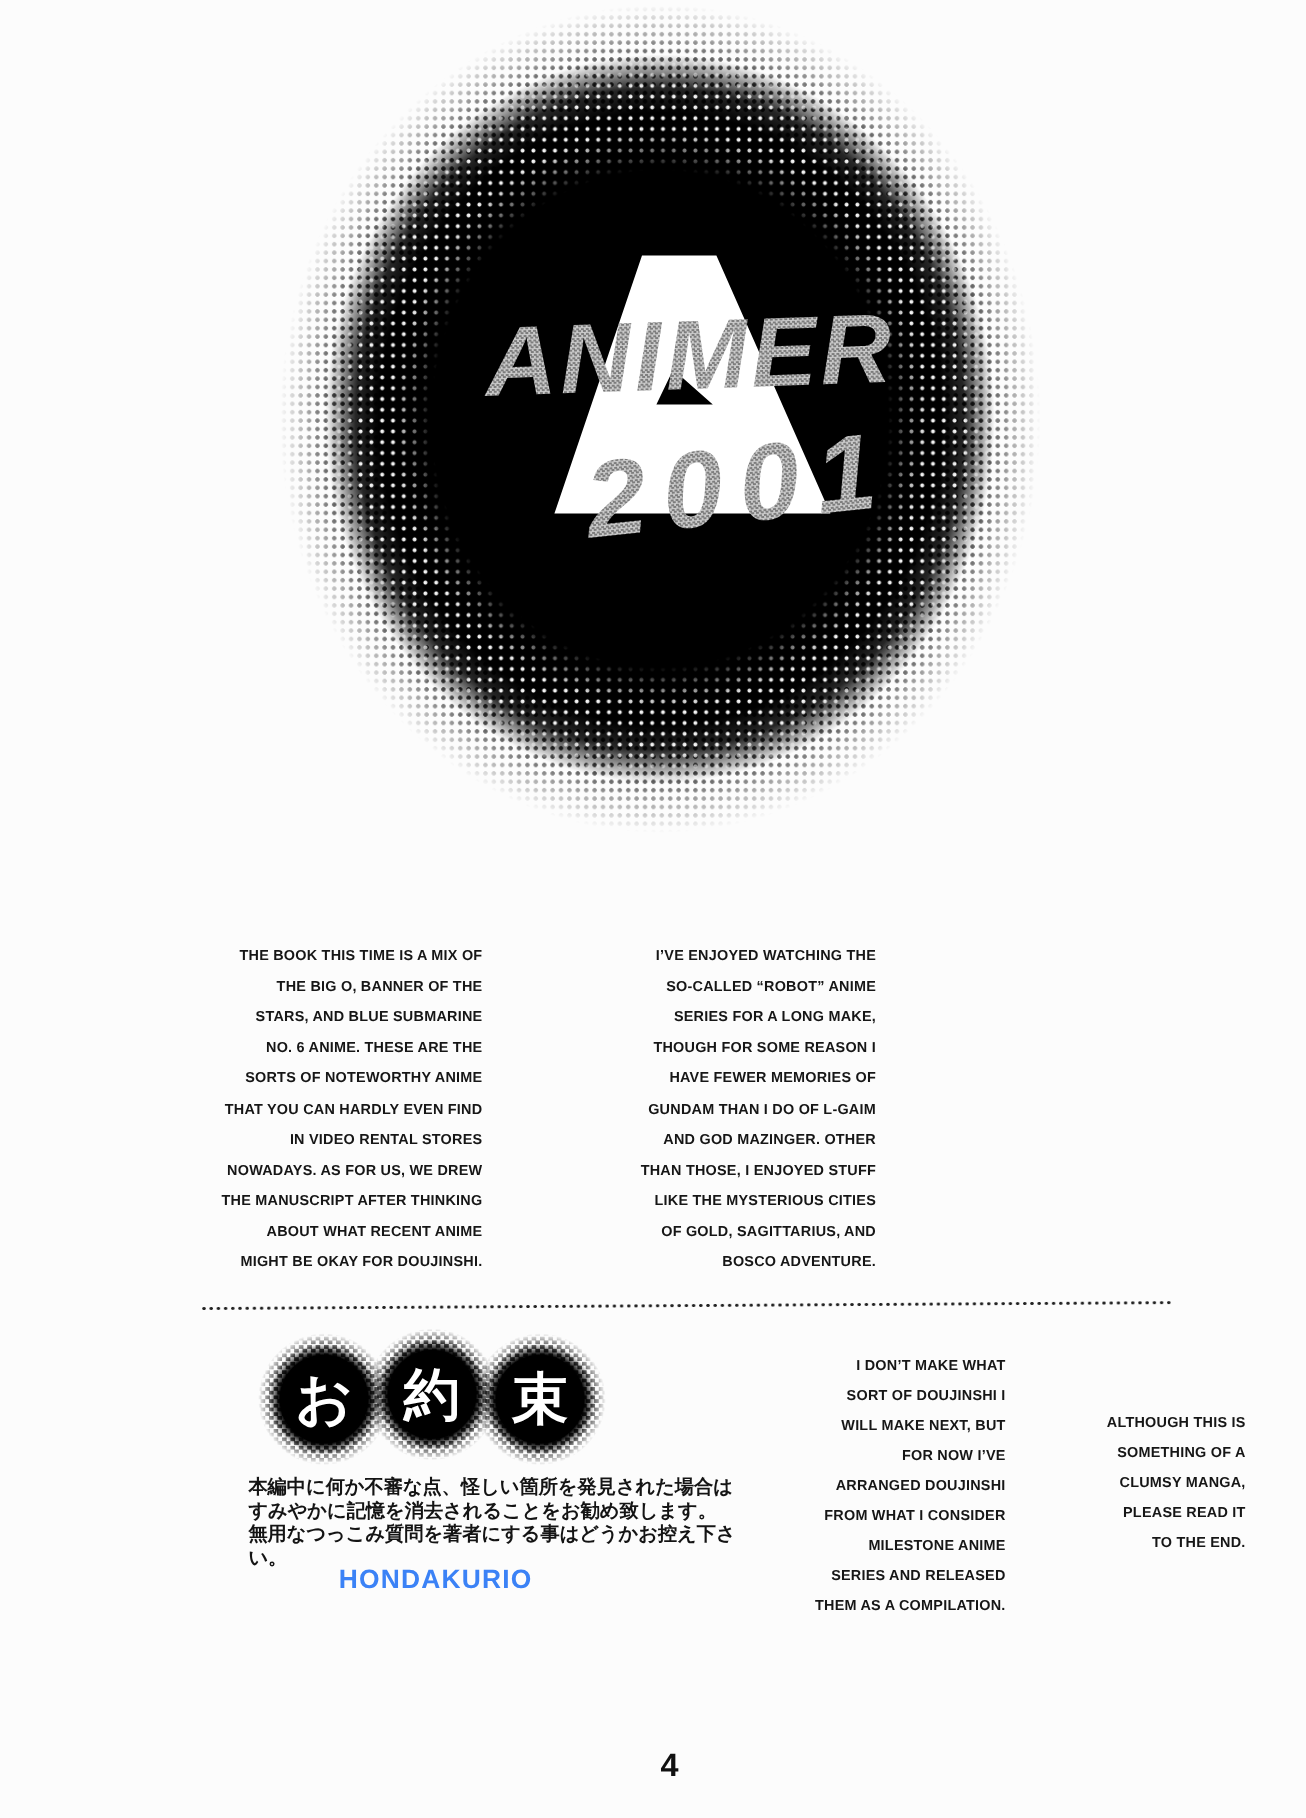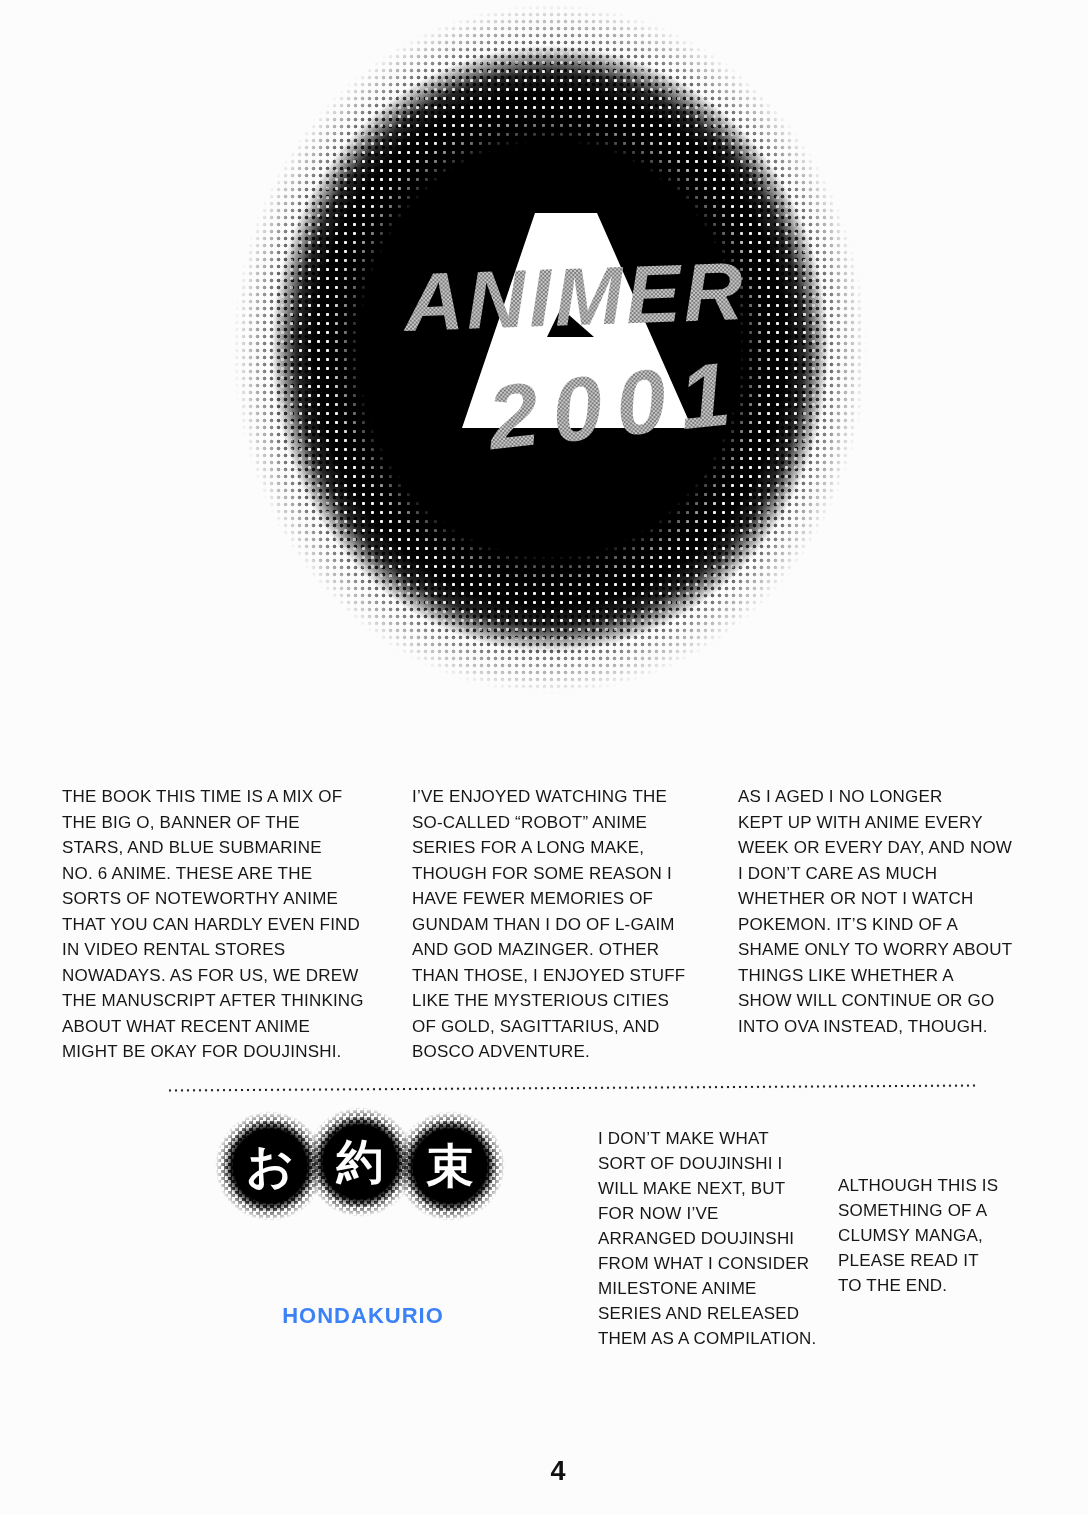--- a/index.html
+++ b/index.html
@@ -44,22 +44,22 @@
       background-size: 4px 4px;
       -webkit-background-clip: text; background-clip: text;
       color: transparent;
     }
   }
   .logo-t1 { left:132px; top:252px; width:420px; font-size:82px; letter-spacing:3px; transform:rotate(-2deg); }
   .logo-t2 { left:233px; top:356px; width:300px; font-size:90px; letter-spacing:14px; transform:rotate(-6deg); }
 
   
   .col {
-    position:absolute; white-space:pre-line; text-align:left;
-    font-weight:normal; font-size:17px; line-height:25.5px; letter-spacing:.2px; color:#161616;
+    position:absolute; white-space:pre-line; text-align:right;
+    font-weight:bold; font-size:12px; line-height:25.5px; letter-spacing:.2px; color:#161616;
   }
   .col1 { left:62px;  top:784px; width:340px; }
   .col2 { left:412px; top:784px; width:318px; }
   .col3 { left:738px; top:784px; width:315px; }
   .colB { line-height:25px; }
   .colB1 { left:598px; top:1126px; width:240px; }
   .colB2 { left:838px; top:1173px; width:200px; }
 
   
   .dotted-divider {
@@ -135,45 +135,38 @@
 SO-CALLED “ROBOT” ANIME
 SERIES FOR A LONG MAKE,
 THOUGH FOR SOME REASON I
 HAVE FEWER MEMORIES OF
 GUNDAM THAN I DO OF L-GAIM
 AND GOD MAZINGER. OTHER
 THAN THOSE, I ENJOYED STUFF
 LIKE THE MYSTERIOUS CITIES
 OF GOLD, SAGITTARIUS, AND
 BOSCO ADVENTURE.</div>
-  <div class="col col3">AS I AGED I NO LONGER
-KEPT UP WITH ANIME EVERY
-WEEK OR EVERY DAY, AND NOW
-I DON’T CARE AS MUCH
-WHETHER OR NOT I WATCH
-POKEMON. IT’S KIND OF A
-SHAME ONLY TO WORRY ABOUT
-THINGS LIKE WHETHER A
-SHOW WILL CONTINUE OR GO
-INTO OVA INSTEAD, THOUGH.</div>
 
   <div class="dotted-divider"></div>
 
   <div class="stamp">
     <div class="blob blob-1">
       <span>お</span>
     </div>
     <div class="blob blob-2">
       <span>約</span>
     </div>
     <div class="blob blob-3">
       <span>束</span>
     </div>
   </div>
 
+  <div class="ja-note">本編中に何か不審な点、怪しい箇所を発見された場合は
+すみやかに記憶を消去されることをお勧め致します。
+無用なつっこみ質問を著者にする事はどうかお控え下さい。</div>
 
   <div class="author">HONDAKURIO</div>
 
   <div class="col colB colB1">I DON’T MAKE WHAT
 SORT OF DOUJINSHI I
 WILL MAKE NEXT, BUT
 FOR NOW I’VE
 ARRANGED DOUJINSHI
 FROM WHAT I CONSIDER
 MILESTONE ANIME

